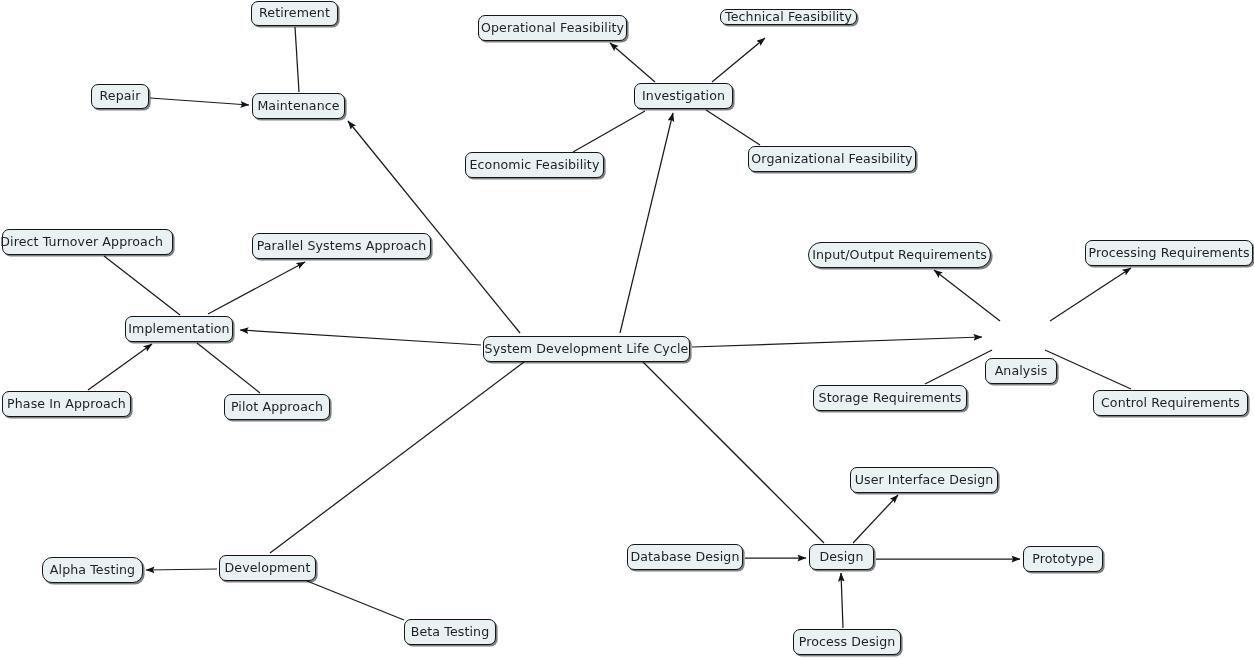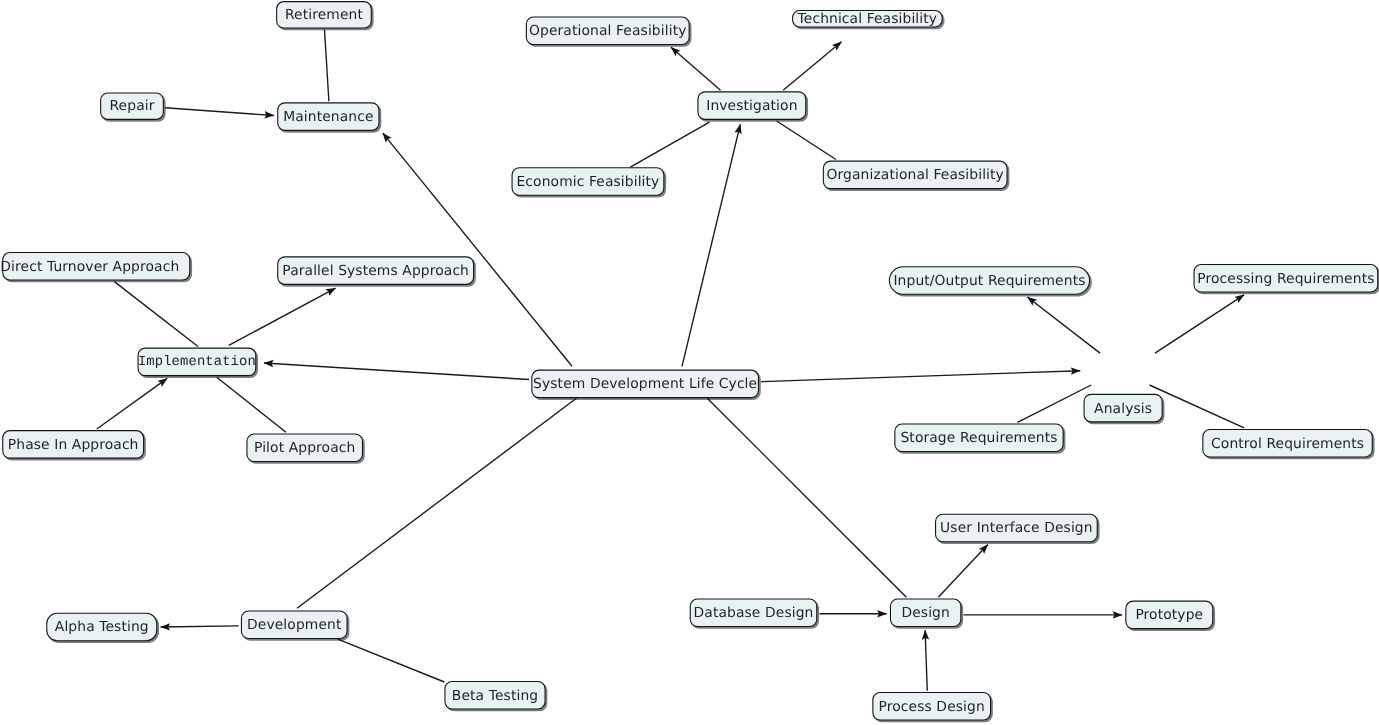--- a/index.html
+++ b/index.html
@@ -94,21 +94,21 @@
       </div>
       <div class="node" style="left: 748px; top: 146px; width: 168px; height: 26px;">
         <span>Organizational Feasibility</span>
       </div>
       <div class="node" style="left: 2px; top: 229px; width: 171px; height: 26px; justify-content: flex-end;">
         <span>Direct Turnover Approach</span>
       </div>
       <div class="node" style="left: 252px; top: 233px; width: 179px; height: 26px;">
         <span>Parallel Systems Approach</span>
       </div>
-      <div class="node" style="left: 125px; top: 316px; width: 108px; height: 26px; font-family: Liberation Mono, monospace;">
+      <div class="node" style="left: 125px; top: 316px; width: 108px; height: 26px;">
         <span>Implementation</span>
       </div>
       <div class="node" style="left: 2px; top: 391px; width: 129px; height: 26px;">
         <span>Phase In Approach</span>
       </div>
       <div class="node" style="left: 224px; top: 394px; width: 106px; height: 26px;">
         <span>Pilot Approach</span>
       </div>
       <div class="node" style="left: 808px; top: 242px; width: 183px; height: 26px; border-radius: 13px;">
         <span>Input/Output Requirements</span>

